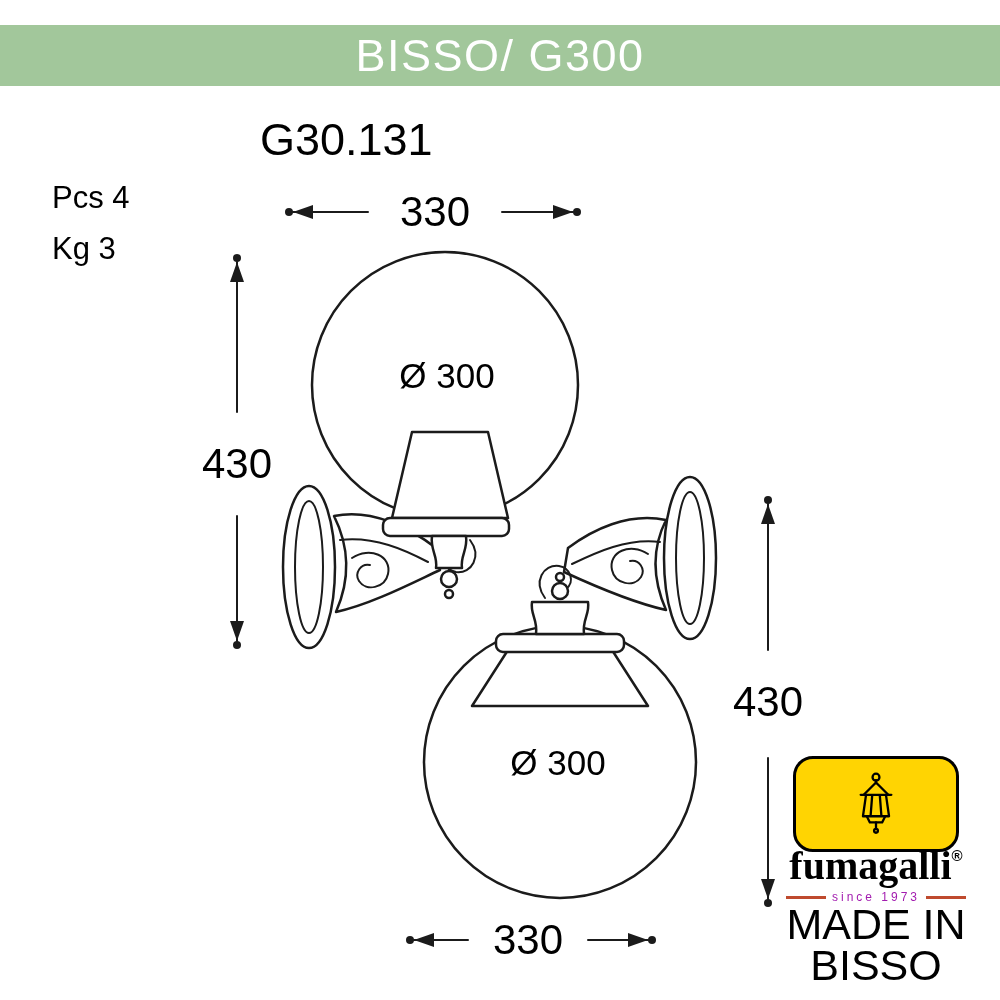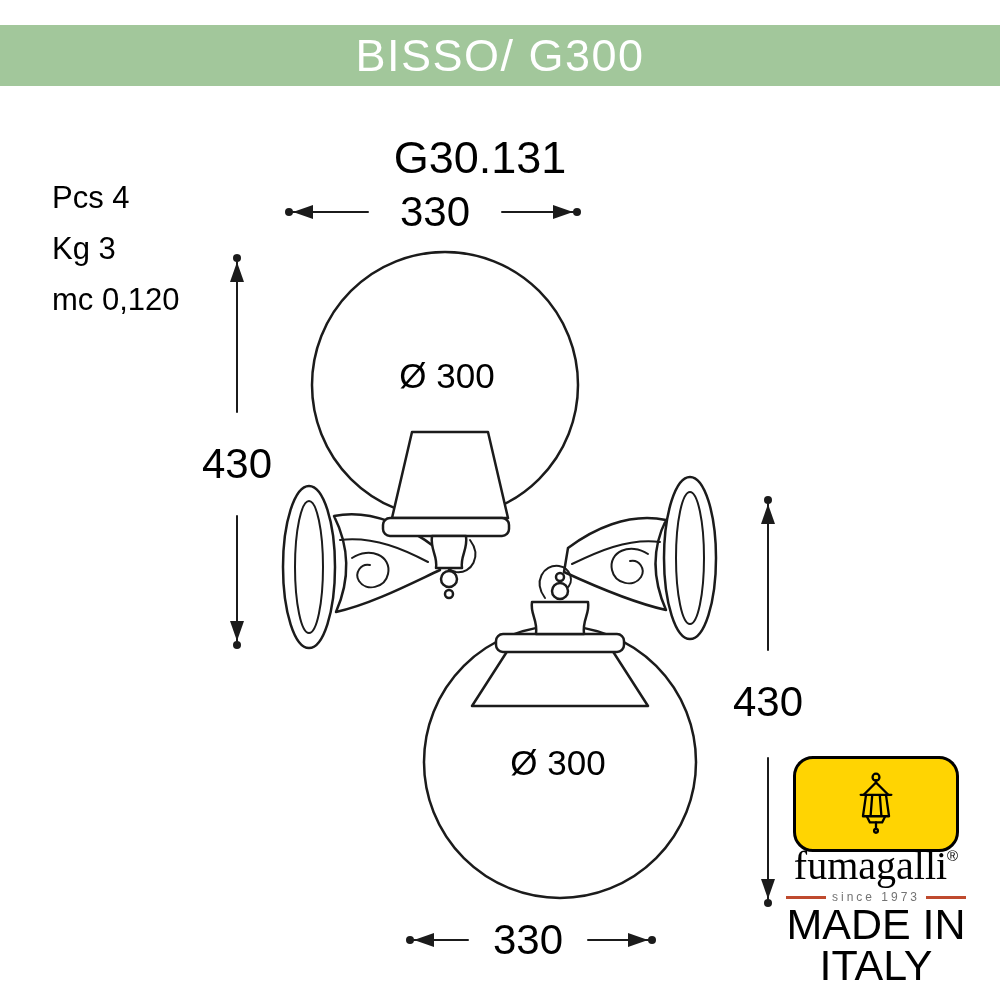--- a/index.html
+++ b/index.html
@@ -9,22 +9,22 @@
   }
 
   .header {
     position:absolute; top:25px; left:0; width:1000px; height:61px;
     background:#a2c79b; color:#ffffff;
     display:flex; align-items:center; justify-content:center;
     font-size:45px; letter-spacing:1.5px;
   }
 
   .product-code {
-    position:absolute; top:132px; left:260px; width:440px;
-    text-align:center; font-size:45px;
+    position:absolute; top:114px; left:260px; width:440px;
+    text-align:left; font-size:45px;
   }
 
   .specs {
     position:absolute; top:172px; left:52px;
     font-size:31px; line-height:51px;
   }
 
   svg.drawing { position:absolute; top:0; left:0; }
   svg text { font-family:"Liberation Sans", sans-serif; fill:#000; stroke:none; }
   .dim-label { font-size:42px; text-anchor:middle; }
@@ -35,41 +35,40 @@
     display:flex; flex-direction:column; align-items:center;
   }
   .logo-badge {
     width:166px; height:96px; background:#ffd402;
     border:3px solid #000; border-radius:20px;
     display:flex; align-items:center; justify-content:center;
     box-sizing:border-box;
   }
   .logo-word {
     margin-top:-10px; font-family:"Liberation Serif", serif;
-    font-weight:normal; font-size:40px; white-space:nowrap;text-align:center;
+    font-weight:bold; font-size:40px; white-space:nowrap;text-align:center;
   }
   .logo-word sup { font-size:15px; font-family:"Liberation Sans", sans-serif; position:relative; top:-4px; }
   .since-row { width:180px; display:flex; align-items:center; gap:6px; margin-top:1px; }
   .since-row .line { flex:1; height:3px; background:#bf4a2e; }
-  .since-text { font-size:12px; letter-spacing:3px; color:#737373; white-space:nowrap; }
+  .since-text { font-size:12px; letter-spacing:3px; color:#a21caf; white-space:nowrap; }
   .made-in { font-size:43px; line-height:0.95; text-align:center; }
 </style>
 </head>
 <body>
 
 <div class="header">
   <span>BISSO/ G300</span>
 </div>
 
 <div class="product-code">G30.131</div>
 
 <div class="specs">
   <div>Pcs 4</div>
   <div>Kg 3</div>
-  <div>mc 0,120</div>
 </div>
 
 <svg class="drawing" width="1000" height="1000" viewBox="0 0 1000 1000">
   <g stroke="#1b1b1b" stroke-width="2.5" fill="none" stroke-linecap="round" stroke-linejoin="round">
 
     <g>
       <circle cx="445" cy="385" r="133" fill="#fff"></circle>
       <path d="M412 432 L488 432 L508 518 L392 518 Z" fill="#fff"></path>
       <path d="M334 516 C372 508 410 528 436 548 L440 570 C414 582 372 604 336 612 C350 580 350 548 334 516 Z" fill="#fff"></path>
       <g stroke-width="2">
@@ -164,15 +163,15 @@
   <div class="logo-word">
     <span>fumagalli</span><sup>®</sup>
   </div>
   <div class="since-row">
     <span class="line"></span>
     <span class="since-text">since 1973</span>
     <span class="line"></span>
   </div>
   <div class="made-in">
     <div>MADE IN</div>
-    <div>ITALY</div>
+    <div>BISSO</div>
   </div>
 </div>
 
 </body></html>

